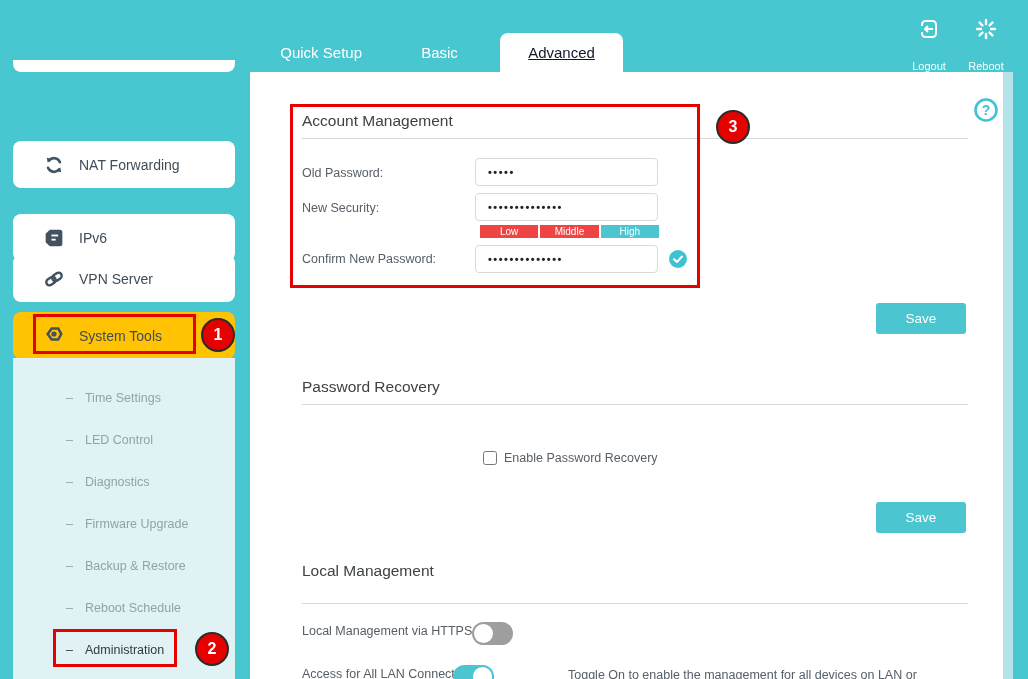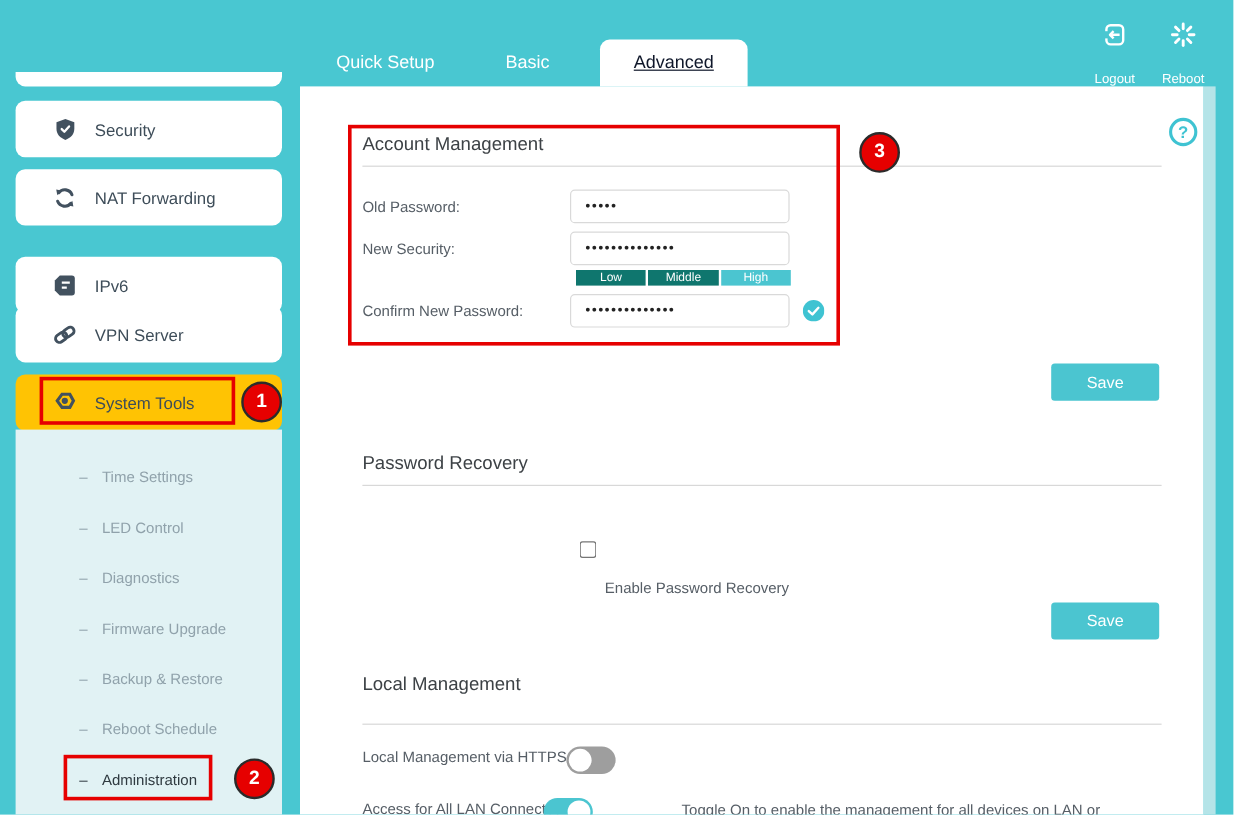--- a/index.html
+++ b/index.html
@@ -37,30 +37,30 @@
   .help { position:absolute; left:973px; top:97px; width:26px; height:26px; cursor:pointer; }
 
   .sec-title { position:absolute; left:302px; font-size:15.5px; color:#3d4246; }
   .sec-hr { position:absolute; left:302px; width:666px; height:1px; background:#d8d8d8; }
 
   .f-label { position:absolute; left:302px; font-size:12.5px; color:#565e66; }
   .pw-input { position:absolute; left:475px; width:183px; height:28px; border:1px solid #d9d9d9; border-radius:4px;
       background:#fff; font-size:11px; letter-spacing:1.5px; color:#222; padding:0 12px; font-weight:bold; outline:none; }
 
   .meter { position:absolute; left:480px; top:225px; width:179px; height:13px; display:flex; gap:2px; }
-  .meter .seg { flex:1; background:#0f766e; color:#fff; font-size:10px; display:flex; align-items:center; justify-content:center; }
+  .meter .seg { flex:1; background:#ef4444; color:#fff; font-size:10px; display:flex; align-items:center; justify-content:center; }
   .meter .seg.on { background:#4bc5d0; }
 
   .ok-circle { position:absolute; left:669px; top:250px; width:18px; height:18px; }
 
   .save-btn { position:absolute; left:876px; width:90px; height:31px; background:#4bc5d0; color:#fff;
       font-size:13.5px; border:none; border-radius:3px; cursor:pointer; }
 
   .chk { position:absolute; left:483px; top:451px; width:14px; height:14px; accent-color:#4bc5d0; cursor:pointer; }
-  .chk-lbl { position:absolute; left:504px; top:451px; font-size:12.5px; color:#565e66;margin-top:32px; }
+  .chk-lbl { position:absolute; left:504px; top:451px; font-size:12.5px; color:#565e66; }
 
   .toggle { position:absolute; width:41px; height:23px; border-radius:12px; cursor:pointer; }
   .toggle .knob { position:absolute; top:2px; width:19px; height:19px; border-radius:50%; background:#fff; }
   .tog-off { background:#9e9e9e; } .tog-off .knob { left:2px; }
   .tog-on { background:#4bc5d0; } .tog-on .knob { right:2px; }
 
   .hint { position:absolute; left:568px; top:668px; font-size:12.5px; color:#565e66; width:400px; }
 
   
   .ann-box { position:absolute; border:3px solid #e60000; pointer-events:none; }
@@ -101,29 +101,20 @@
       </g>
     </svg>
     <span>Reboot</span>
   </div>
 
   <div class="main-panel"></div>
   <div class="scroll-strip"></div>
 
   <div class="card-partial"></div>
 
-  <div class="side-card" style="top:84px">
-    <span class="icon">
-      <svg width="21" height="22" viewBox="0 0 24 24">
-        <path d="M12 2 L20.5 5 V11.2 C20.5 16.4 17 20 12 21.8 C7 20 3.5 16.4 3.5 11.2 V5 Z" fill="#42515f"></path>
-        <polyline points="8.5,11.5 11,14 15.5,9" fill="none" stroke="#fff" stroke-width="2.2" stroke-linecap="round" stroke-linejoin="round"></polyline>
-      </svg>
-    </span>
-    <span class="lbl">Security</span>
-  </div>
 
   <div class="side-card" style="top:141px">
     <span class="icon">
       <svg width="22" height="22" viewBox="0 0 24 24">
         <path d="M18.5 9 A7 7 0 0 0 6.5 7.2" fill="none" stroke="#42515f" stroke-width="2.8" stroke-linecap="round"></path>
         <polygon points="4.2,4.2 8.8,5.2 5.2,9.6" fill="#42515f"></polygon>
         <path d="M5.5 15 A7 7 0 0 0 17.5 16.8" fill="none" stroke="#42515f" stroke-width="2.8" stroke-linecap="round"></path>
         <polygon points="19.8,19.8 15.2,18.8 18.8,14.4" fill="#42515f"></polygon>
       </svg>
     </span>

